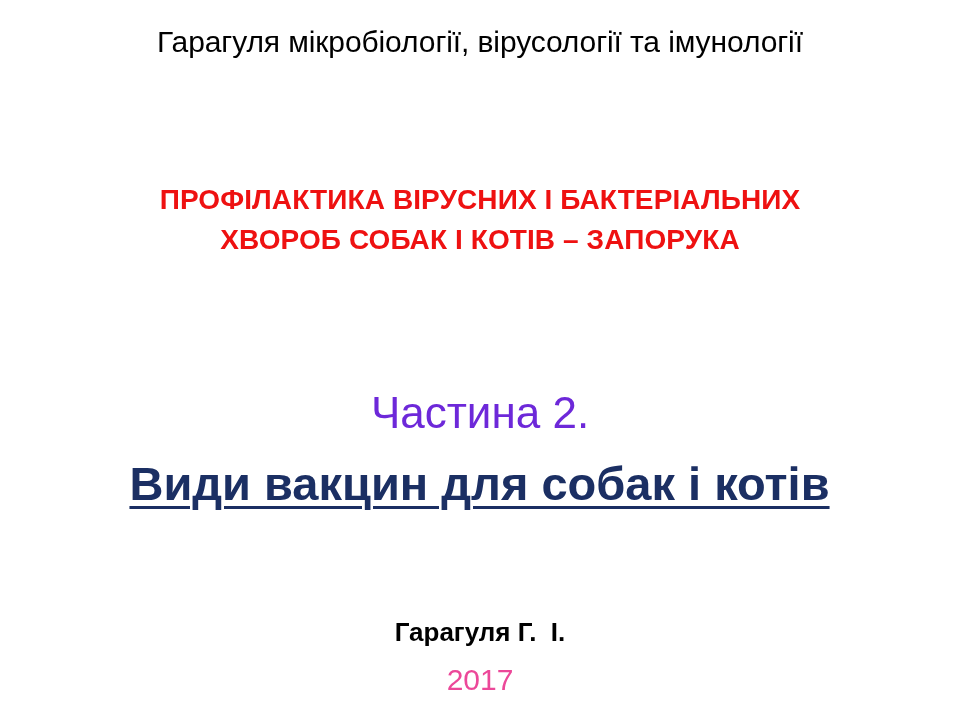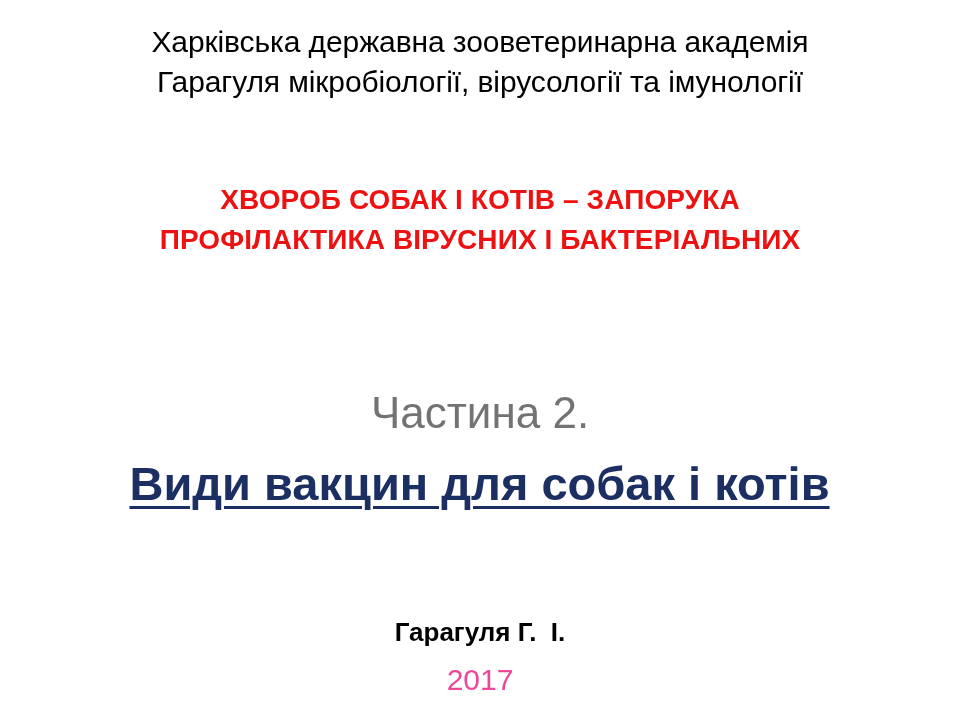--- a/index.html
+++ b/index.html
@@ -62,21 +62,21 @@
     white-space: nowrap;
   }
 
   
   .part-line {
     position: absolute;
     left: 0;
     top: 386px;
     width: 960px;
     text-align: center;
-    color: #737373;
+    color: #6d28d9;
     font-family: "Liberation Sans", "DejaVu Sans", sans-serif;
     font-weight: 400;
     font-size: 44px;
     line-height: 54px;
     white-space: nowrap;
   }
 
   
   .subtitle-line {
     position: absolute;
@@ -128,27 +128,26 @@
     line-height: 38px;
     white-space: nowrap;
   }
 </style>
 </head>
 <body>
 
 <div class="slide">
 
   <div class="institution-block">
-    <span class="institution-line">Харківська державна зооветеринарна академія</span>
     <span class="institution-line">Гарагуля мікробіології, вірусології та імунології</span>
   </div>
 
   <div class="main-title-block">
+    <span class="main-title-line">ПРОФІЛАКТИКА ВІРУСНИХ І БАКТЕРІАЛЬНИХ</span>
     <span class="main-title-line">ХВОРОБ СОБАК І КОТІВ – ЗАПОРУКА</span>
-    <span class="main-title-line">ПРОФІЛАКТИКА ВІРУСНИХ І БАКТЕРІАЛЬНИХ</span>
   </div>
 
   <div class="part-line">Частина 2.</div>
 
   <div class="subtitle-line">
     <span class="subtitle-text">Види вакцин для собак і котів</span>
   </div>
 
   <div class="author-line">Гарагуля Г.  І.</div>
 

